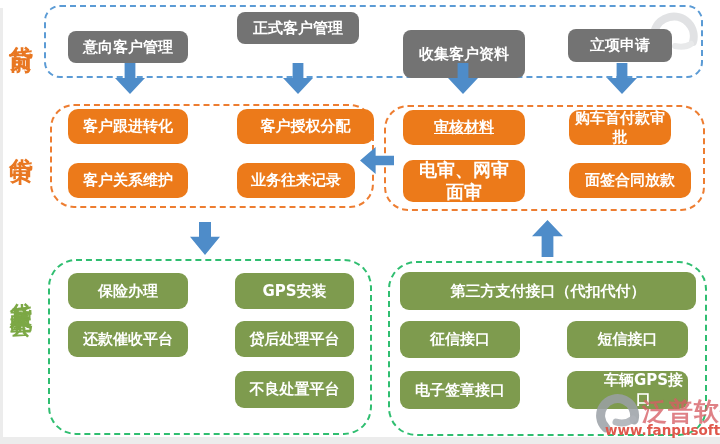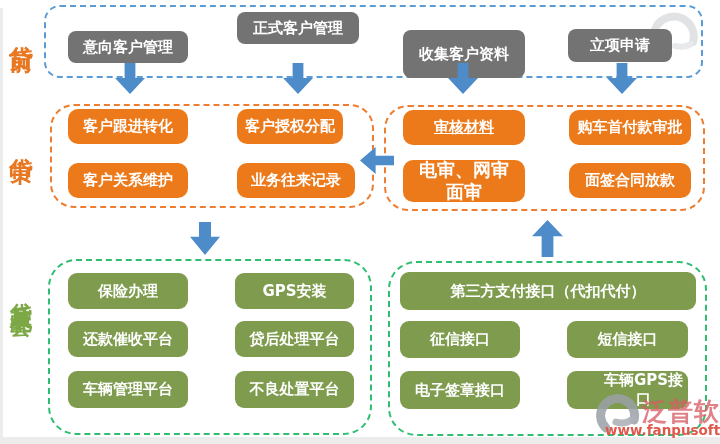--- a/index.html
+++ b/index.html
@@ -75,41 +75,40 @@
   <div class="node blue" style="left:237px;top:12px;width:122px;height:32px;">正式客户管理</div>
   <div class="node blue" style="left:403px;top:30px;width:122px;height:48px;">收集客户资料</div>
   <div class="node blue" style="left:568px;top:29px;width:104px;height:33px;">立项申请</div>
 
   <div class="arrow down" style="left:115px;top:63px;"></div>
   <div class="arrow down" style="left:283px;top:63px;"></div>
   <div class="arrow down" style="left:448px;top:63px;"></div>
   <div class="arrow down" style="left:607px;top:63px;"></div>
 
   <div class="node orange" style="left:68px;top:109px;width:120px;height:35px;">客户跟进转化</div>
-  <div class="node orange" style="left:237px;top:109px;width:106px;height:35px;">客户授权分配</div>
+  <div class="node orange" style="left:237px;top:109px;width:137px;height:35px;">客户授权分配</div>
   <div class="node orange" style="left:68px;top:163px;width:120px;height:35px;">客户关系维护</div>
   <div class="node orange" style="left:237px;top:163px;width:118px;height:35px;">业务往来记录</div>
 
   <div class="node orange" style="left:403px;top:110px;width:122px;height:35px;text-decoration:underline;">审核材料</div>
-  <div class="node orange" style="left:569px;top:110px;width:122px;height:35px;">购车首付款审批</div>
+  <div class="node orange" style="left:569px;top:110px;width:102px;height:35px;">购车首付款审批</div>
   <div class="node orange" style="left:403px;top:160px;width:122px;height:42px;font-size:18px;">电审、网审
 面审</div>
   <div class="node orange" style="left:569px;top:163px;width:122px;height:35px;">面签合同放款</div>
 
   <div class="arrow left" style="left:360px;top:147px;"></div>
 
   <div class="arrow down-big" style="left:190px;top:222px;"></div>
 
   <div class="arrow up" style="left:532px;top:220px;"></div>
 
   <div class="node green" style="left:235px;top:273px;width:119px;height:36px;">GPS安装</div>
   <div class="node green" style="left:68px;top:273px;width:120px;height:36px;">保险办理</div>
   <div class="node green" style="left:68px;top:321px;width:120px;height:36px;">还款催收平台</div>
   <div class="node green" style="left:235px;top:321px;width:119px;height:36px;">贷后处理平台</div>
-  <div class="node green" style="left:68px;top:371px;width:120px;height:37px;">车辆管理平台</div>
   <div class="node green" style="left:235px;top:371px;width:119px;height:37px;">不良处置平台</div>
 
   <div class="node green" style="left:400px;top:272px;width:296px;height:38px;">第三方支付接口（代扣代付）</div>
   <div class="node green" style="left:400px;top:321px;width:120px;height:37px;">征信接口</div>
   <div class="node green" style="left:567px;top:321px;width:121px;height:37px;">短信接口</div>
   <div class="node green" style="left:400px;top:371px;width:120px;height:38px;">电子签章接口</div>
   <div class="node green" style="left:567px;top:371px;width:121px;height:38px;padding-left:36px;">车辆GPS接口</div>
 
   <div id="watermark">
     <svg id="wm-logo" width="44" height="42" viewBox="0 0 44 42">

